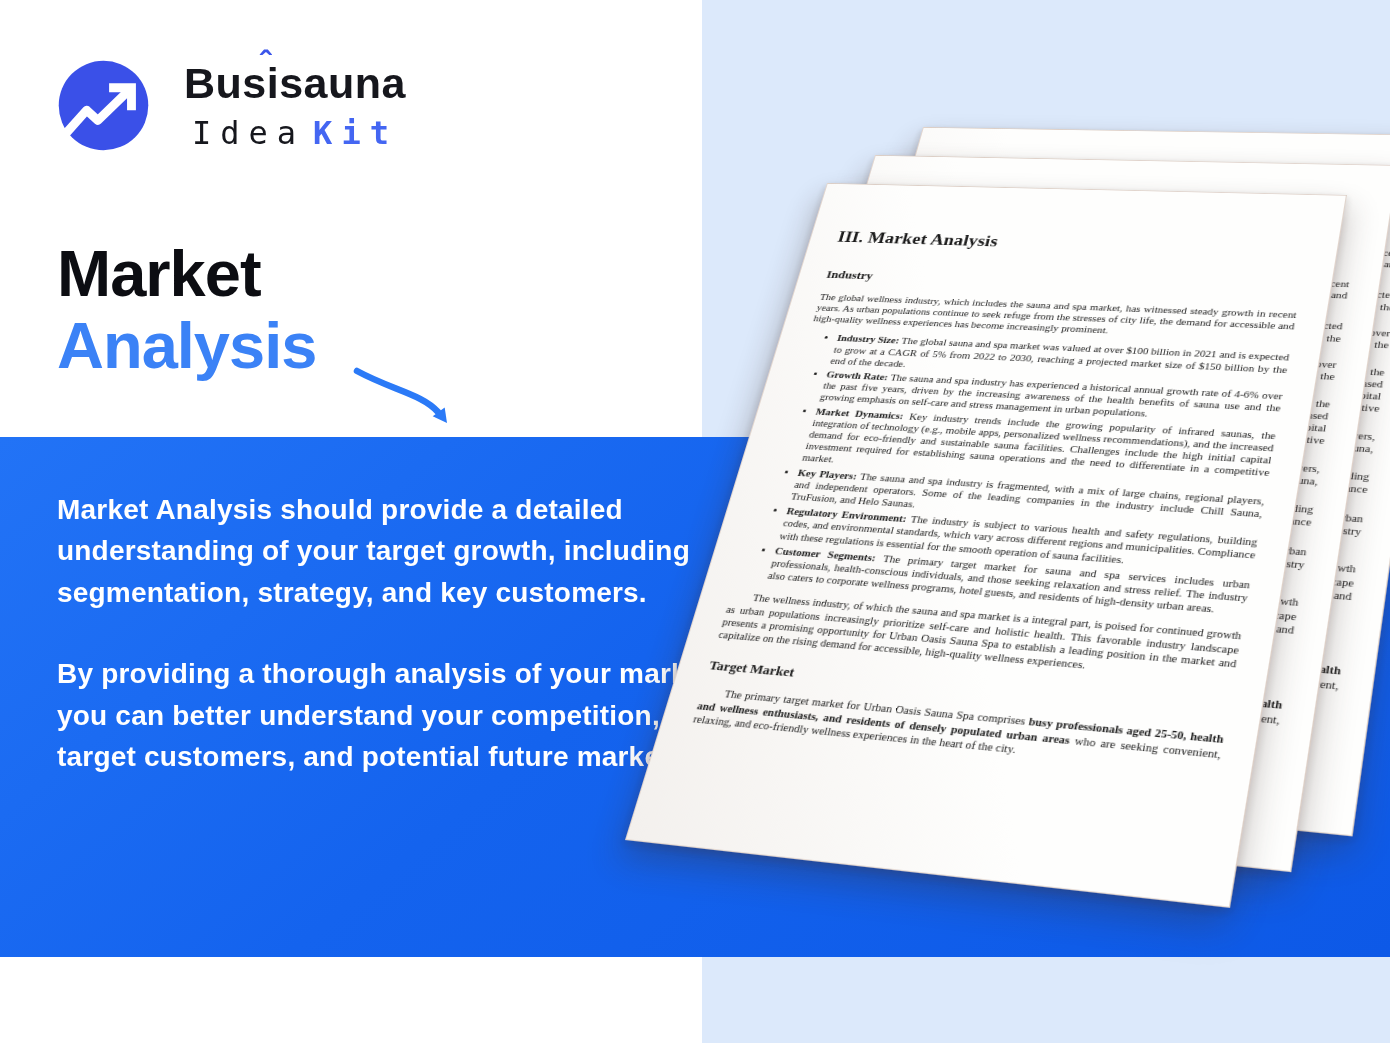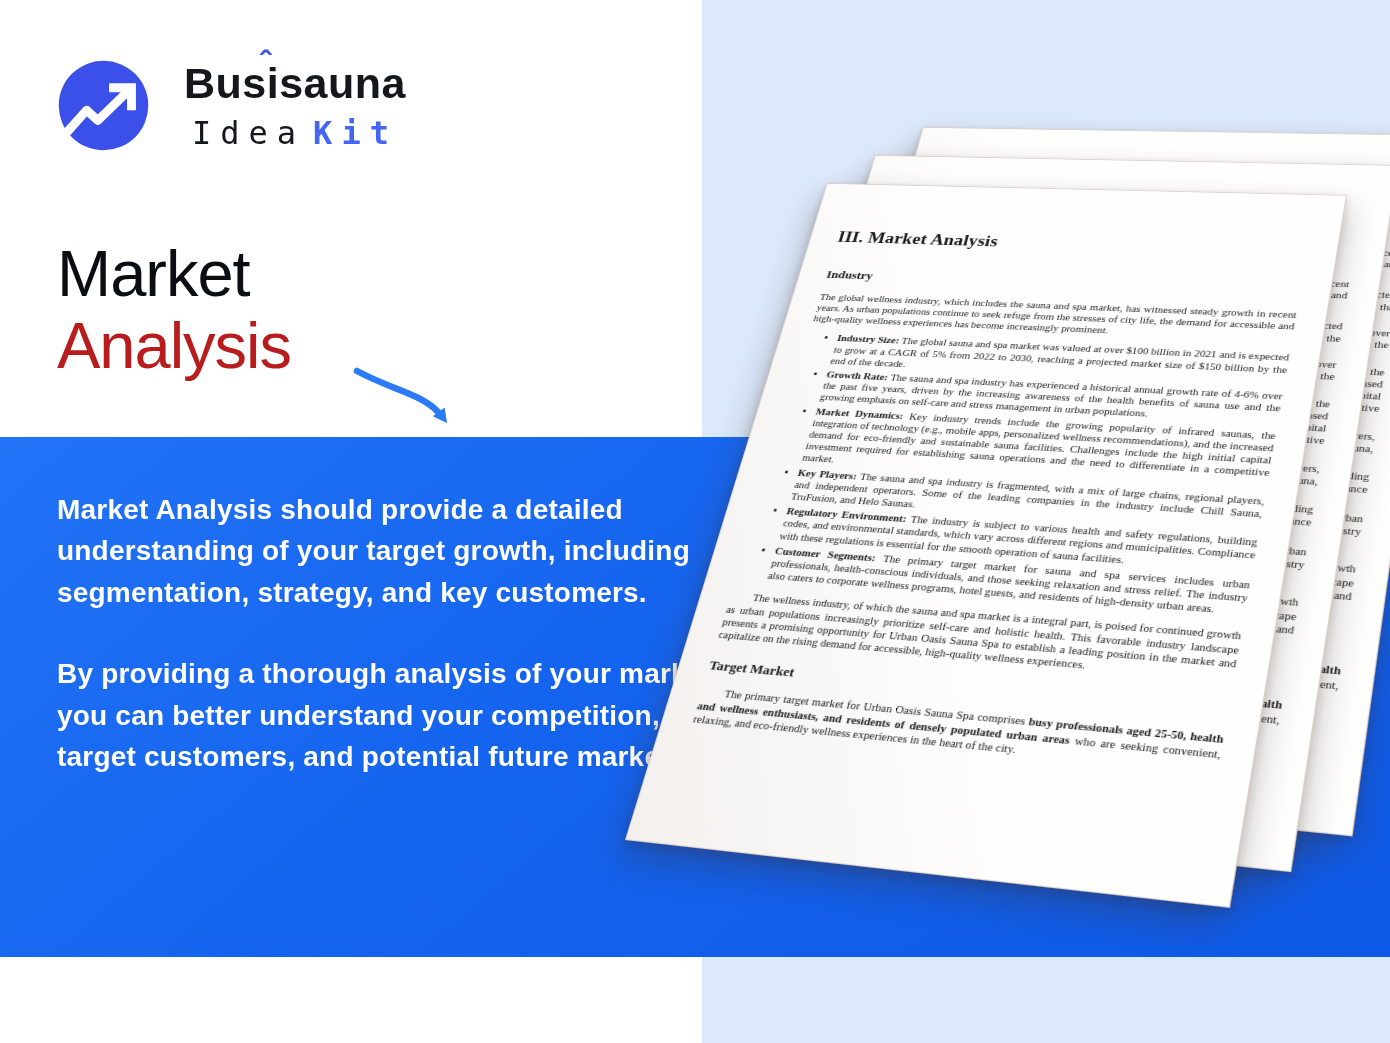--- a/index.html
+++ b/index.html
@@ -35,23 +35,23 @@
     font-size:34px; color:#3b55ea; line-height:1;
   }
   .brand-bottom {
     margin-top:12px; font-family:"DejaVu Sans Mono","Liberation Mono",monospace;
     font-size:32px; letter-spacing:9px; color:#16171d; line-height:1;
   }
   .brand-kit { color:#4466f2; font-weight:bold; margin-left:8px; }
   
   .hero {
     position:absolute; left:57px; top:238px; margin:0;
-    font-size:65px; line-height:1.11; font-weight:normal; letter-spacing:-1px; color:#0c0d12;
+    font-size:65px; line-height:1.11; font-weight:bold; letter-spacing:-1px; color:#0c0d12;
   }
-  .hero .blue { color:#b91c1c; }
+  .hero .blue { color:#3b82f6; }
   .hero-arrow { position:absolute; left:352px; top:366px; width:105px; height:66px; }
   
   .page {
     position:absolute; left:0; top:0; width:523px; height:725px;
     transform-origin:0 0;
     background:linear-gradient(250deg,#fefefd 55%,#f3f0ed 100%);
     border:1px solid rgba(175,140,120,0.35); box-sizing:border-box;
     box-shadow:0 16px 30px rgba(60,45,40,0.32), 0 3px 8px rgba(60,45,40,0.18);
   }
   .page-front { transform:matrix3d(0.82977,-0.00087,0,-0.00012212, -0.41039,0.72912,0,-0.00021083, 0,0,1,0, 827,183,0,1); }

